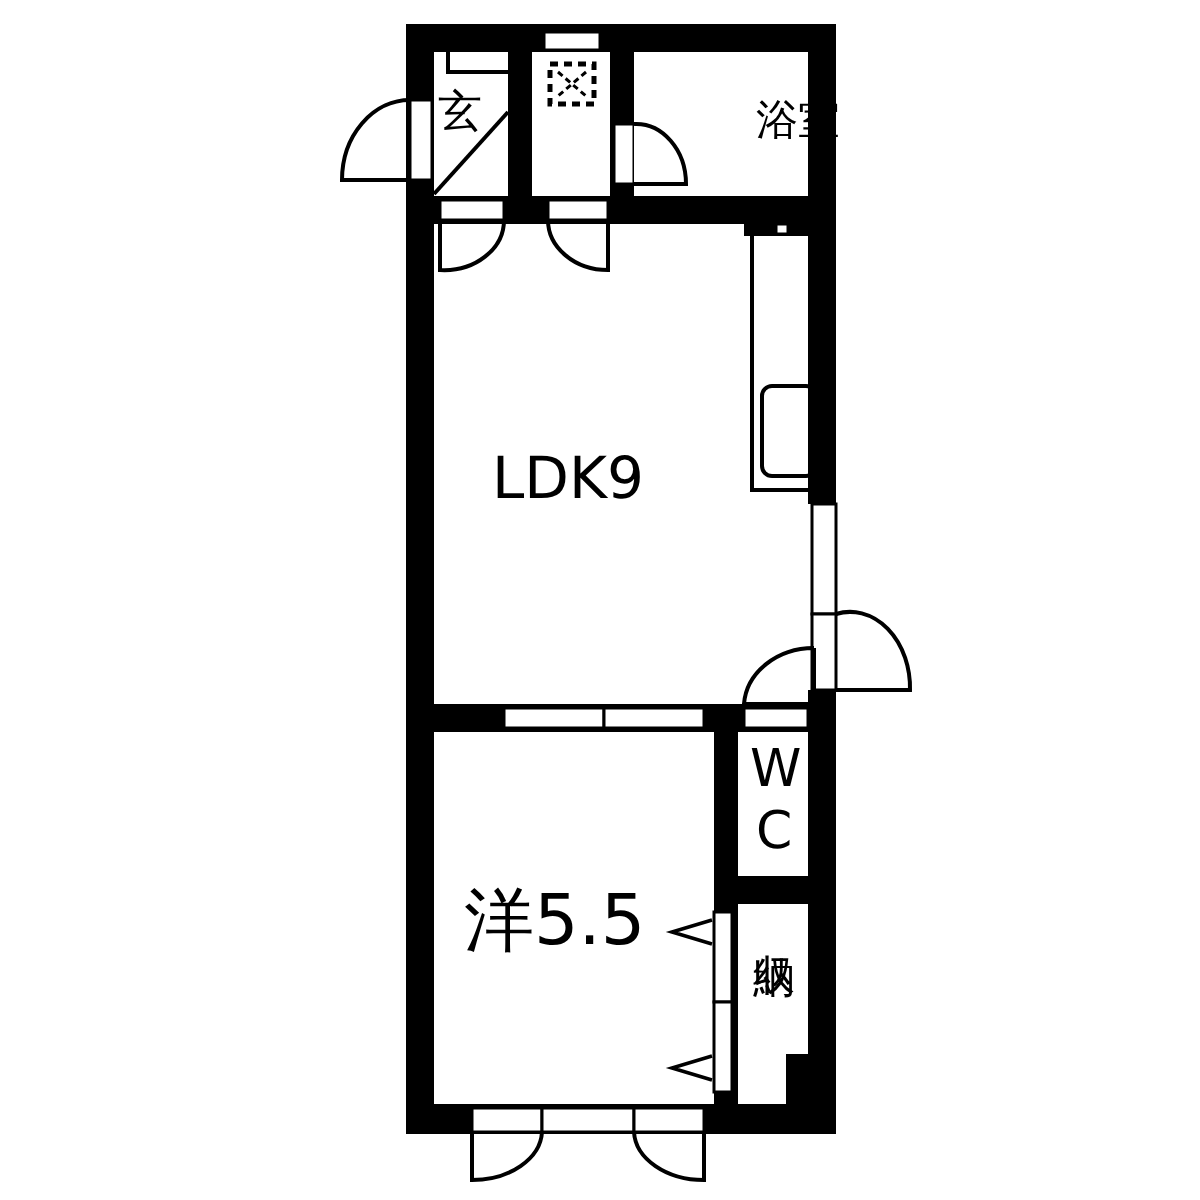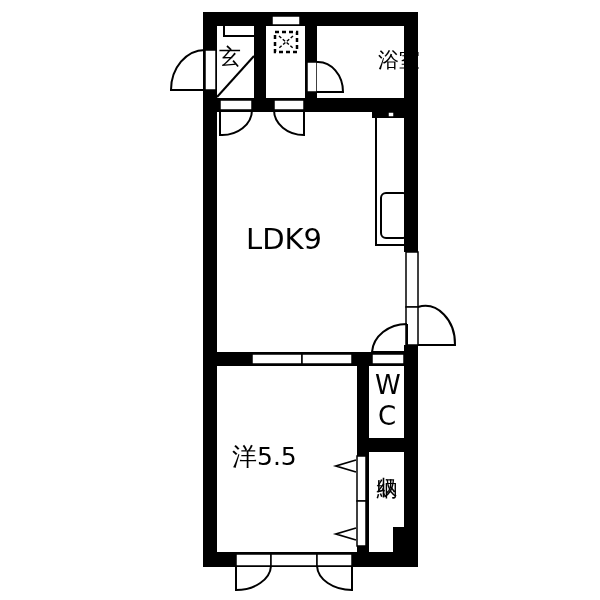--- a/index.html
+++ b/index.html
@@ -120,14 +120,14 @@
   </g>
 
   <rect x="393" y="527" width="10" height="25" fill="#000"></rect>
 </svg>
 
 <div class="lbl mid" style="left:219px;top:46px;font-size:22px;">玄</div>
 <div class="lbl sm" style="left:343px;top:50px;margin-left:35px;">浴室</div>
 <div class="lbl big" style="left:246px;top:225px;">LDK9</div>
 <div class="lbl mid" style="left:375px;top:372px;font-size:26px;">W</div>
 <div class="lbl mid" style="left:378px;top:403px;font-size:26px;">C</div>
-<div class="lbl big" style="left:232px;top:444px;font-size:25px;">洋5.5</div>
+<div class="lbl big" style="left:232px;top:444px;font-size:35px;">洋5.5</div>
 <div class="lbl sm vert" style="left:376px;top:460px;">収納</div>
 
 </body></html>

